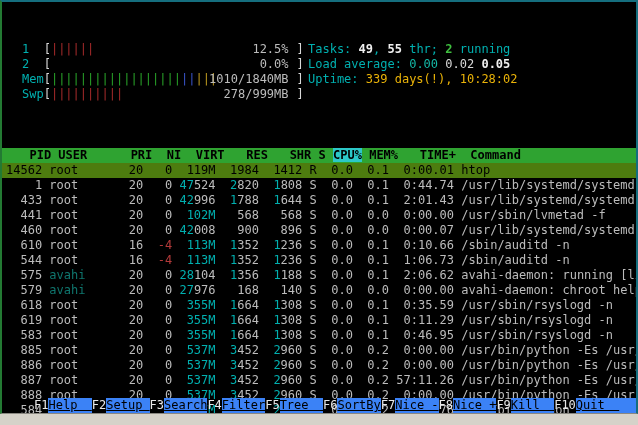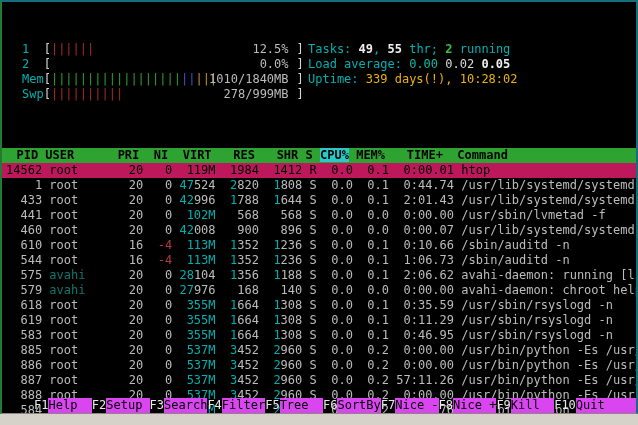--- a/index.html
+++ b/index.html
@@ -9,30 +9,30 @@
     background:#000;border-top:2px solid #156e7e;border-left:2px solid #237a33;
     border-right:2px solid #156e7e;border-bottom:1px solid #8a8881;
     font-size:12px;line-height:15px;white-space:pre;color:#bcbcbc;overflow:hidden;}
   .topbar{display:flex;padding:10px 4px 0 20px;}
   .meters{width:286px;}
   .summary{}
   .mline,.sline{height:15px;}
   .mbody{display:inline-block;width:34ch;height:15px;position:relative;vertical-align:top;}
   .mval{position:absolute;right:8px;top:0;}
   #table{margin-top:16px;}
-  .thead{background:#2fa331;height:15px;padding-left:0;}
+  .thead{background:#2fa331;height:15px;padding-left:13px;}
   .prow{height:15px;padding-left:4px;}
-  .sel{background:#be185d;}
+  .sel{background:#4d7c0f;}
   .sel span{color:#000 !important;font-weight:normal !important;}
   .sort-col{background:#2cc8c8;}
   .fbar{position:absolute;left:0;right:0;bottom:0;display:flex;box-sizing:border-box;margin-left:32px;}
   .fk{display:flex;}
   .fk:last-child{flex:1;}
   .fk-key{color:#e8e8e8;}
-  .fk-label{background:#d946ef;color:#000;width:6ch;overflow:hidden;}
+  .fk-label{background:#3b82f6;color:#000;width:6ch;overflow:hidden;text-decoration:underline;}
   .fk:last-child .fk-label{flex:1;width:auto;}
   .c-def{color:#bcbcbc}.c-white{color:#d8d8d8}.c-whiteb{color:#efefef;font-weight:bold}
   .c-dim{color:#0f766e}.c-dark{color:#14b8a6}
   .c-cyan{color:#00b0b0}.c-cyanb{color:#eab308;font-weight:normal}
   .c-greenb{color:#3fbf3f;font-weight:bold}
   .c-red{color:#b33a3a}
   .c-hdr{color:#000;font-weight:bold}
   .bar-red{color:#a52a2a}.bar-green{color:#29a329}.bar-blue{color:#3a55cc}.bar-yellow{color:#bf9a1f}
 </style>
 </head>

